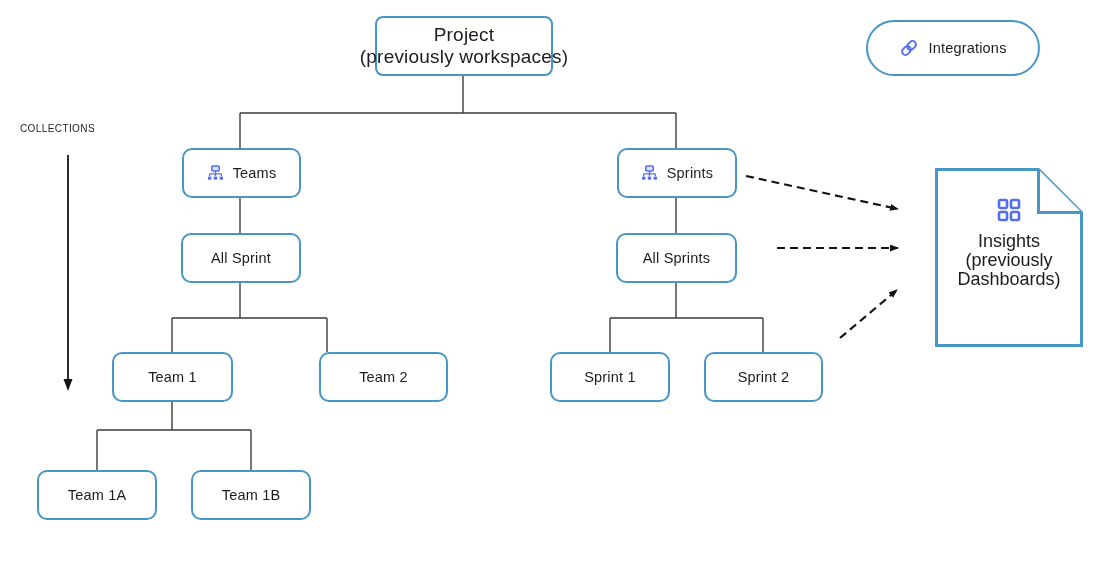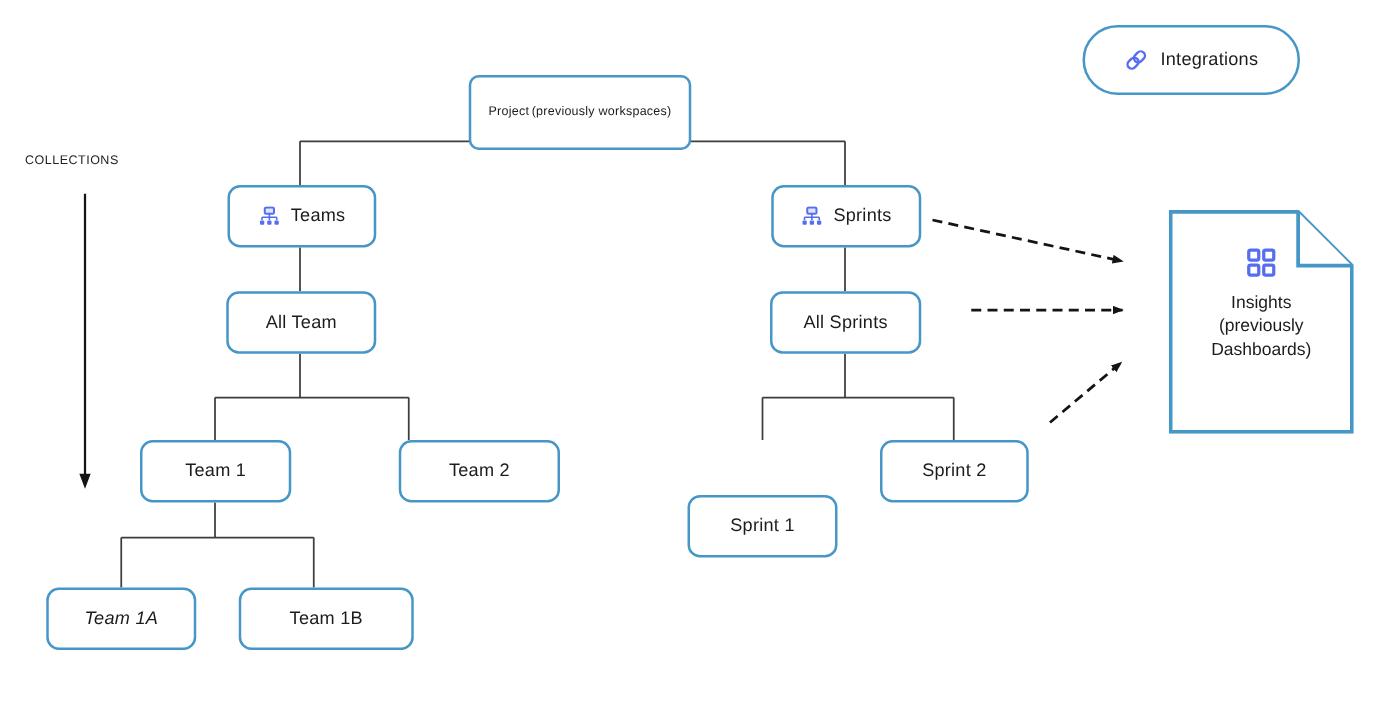--- a/index.html
+++ b/index.html
@@ -19,33 +19,33 @@
     border-radius:10px;
     background:#ffffff;
     display:flex;
     align-items:center;
     justify-content:center;
     gap:9px;
     font-size:14.5px;
     letter-spacing:.2px;
   }
   .node .lbl{white-space:nowrap;}
-  .node.two-line{flex-direction:row;gap:2px;line-height:20px;font-size:10px;margin-top:44px;}
+  .node.two-line{flex-direction:column;gap:2px;line-height:20px;font-size:19px;}
   .pill{border-radius:28px;}
   .collections{
     position:absolute;left:20px;top:123px;
     font-size:10px;letter-spacing:.4px;color:#222;
   }
   .doc{
     position:absolute;left:935px;top:168px;width:148px;height:179px;
   }
   .doc-content{
     position:absolute;left:0;top:30px;width:148px;
     display:flex;flex-direction:column;align-items:center;gap:10px;
-    text-align:center;font-size:14px;line-height:19px;
+    text-align:center;font-size:18px;line-height:19px;
   }
   .doc-text{width:110px;}
   .icon{display:inline-flex;flex:none;}
 </style>
 </head>
 <body>
 
 <div class="canvas">
 
   <svg class="layer" width="1099" height="570">
@@ -123,45 +123,45 @@
           <rect x="1" y="11.4" width="3.4" height="3.4" rx="0.8"></rect>
           <rect x="6.8" y="11.4" width="3.4" height="3.4" rx="0.8"></rect>
           <rect x="12.6" y="11.4" width="3.4" height="3.4" rx="0.8"></rect>
         </g>
       </svg>
     </span>
     <span class="lbl">Teams</span>
   </div>
 
   <div class="node" style="left:181px;top:233px;width:120px;height:50px;">
-    <span class="lbl">All Team</span>
+    <span class="lbl">All Sprint</span>
   </div>
 
   <div class="node" style="left:616px;top:233px;width:121px;height:50px;">
     <span class="lbl">All Sprints</span>
   </div>
 
   <div class="node" style="left:112px;top:352px;width:121px;height:50px;">
     <span class="lbl">Team 1</span>
   </div>
   <div class="node" style="left:282px;top:352px;width:129px;height:50px;margin-left:37px;">
     <span class="lbl">Team 2</span>
   </div>
 
-  <div class="node" style="left:550px;top:352px;width:120px;height:50px;margin-top:44px;">
+  <div class="node" style="left:550px;top:352px;width:120px;height:50px;">
     <span class="lbl">Sprint 1</span>
   </div>
   <div class="node" style="left:704px;top:352px;width:119px;height:50px;">
     <span class="lbl">Sprint 2</span>
   </div>
 
-  <div class="node" style="left:37px;top:470px;width:120px;height:50px;font-style:italic;">
+  <div class="node" style="left:37px;top:470px;width:120px;height:50px;">
     <span class="lbl">Team 1A</span>
   </div>
-  <div class="node" style="left:191px;top:470px;width:140px;height:50px;">
+  <div class="node" style="left:191px;top:470px;width:120px;height:50px;">
     <span class="lbl">Team 1B</span>
   </div>
 
   <div class="doc">
     <svg width="148" height="179" viewBox="0 0 148 179">
       <path d="M1.5,1.5 H103.5 L146.5,44.5 V177.5 H1.5 Z" fill="#ffffff" stroke="#4796c8" stroke-width="3"></path>
       <path d="M103.5,1.5 V44.5 H146.5" fill="#ffffff" stroke="#4796c8" stroke-width="3" stroke-linejoin="miter"></path>
     </svg>
     <div class="doc-content">
       <span class="icon">

